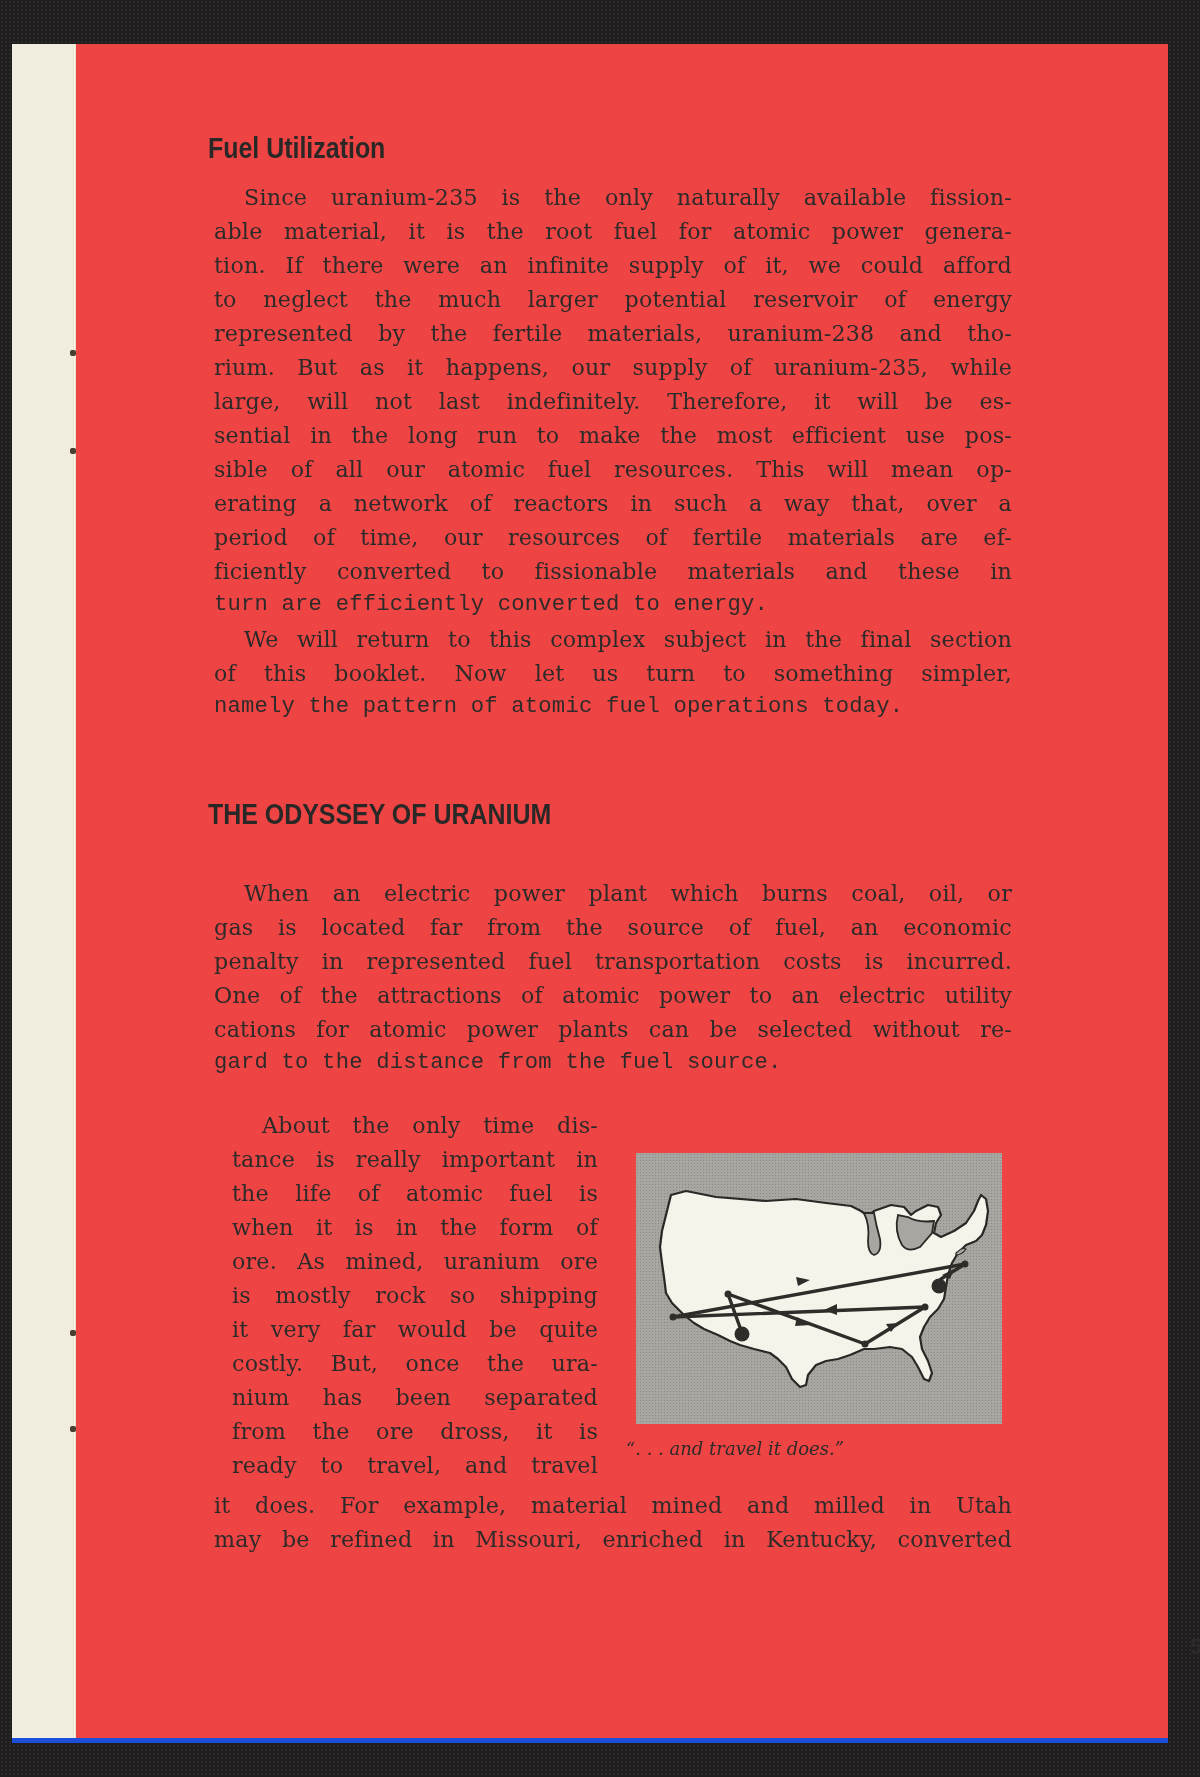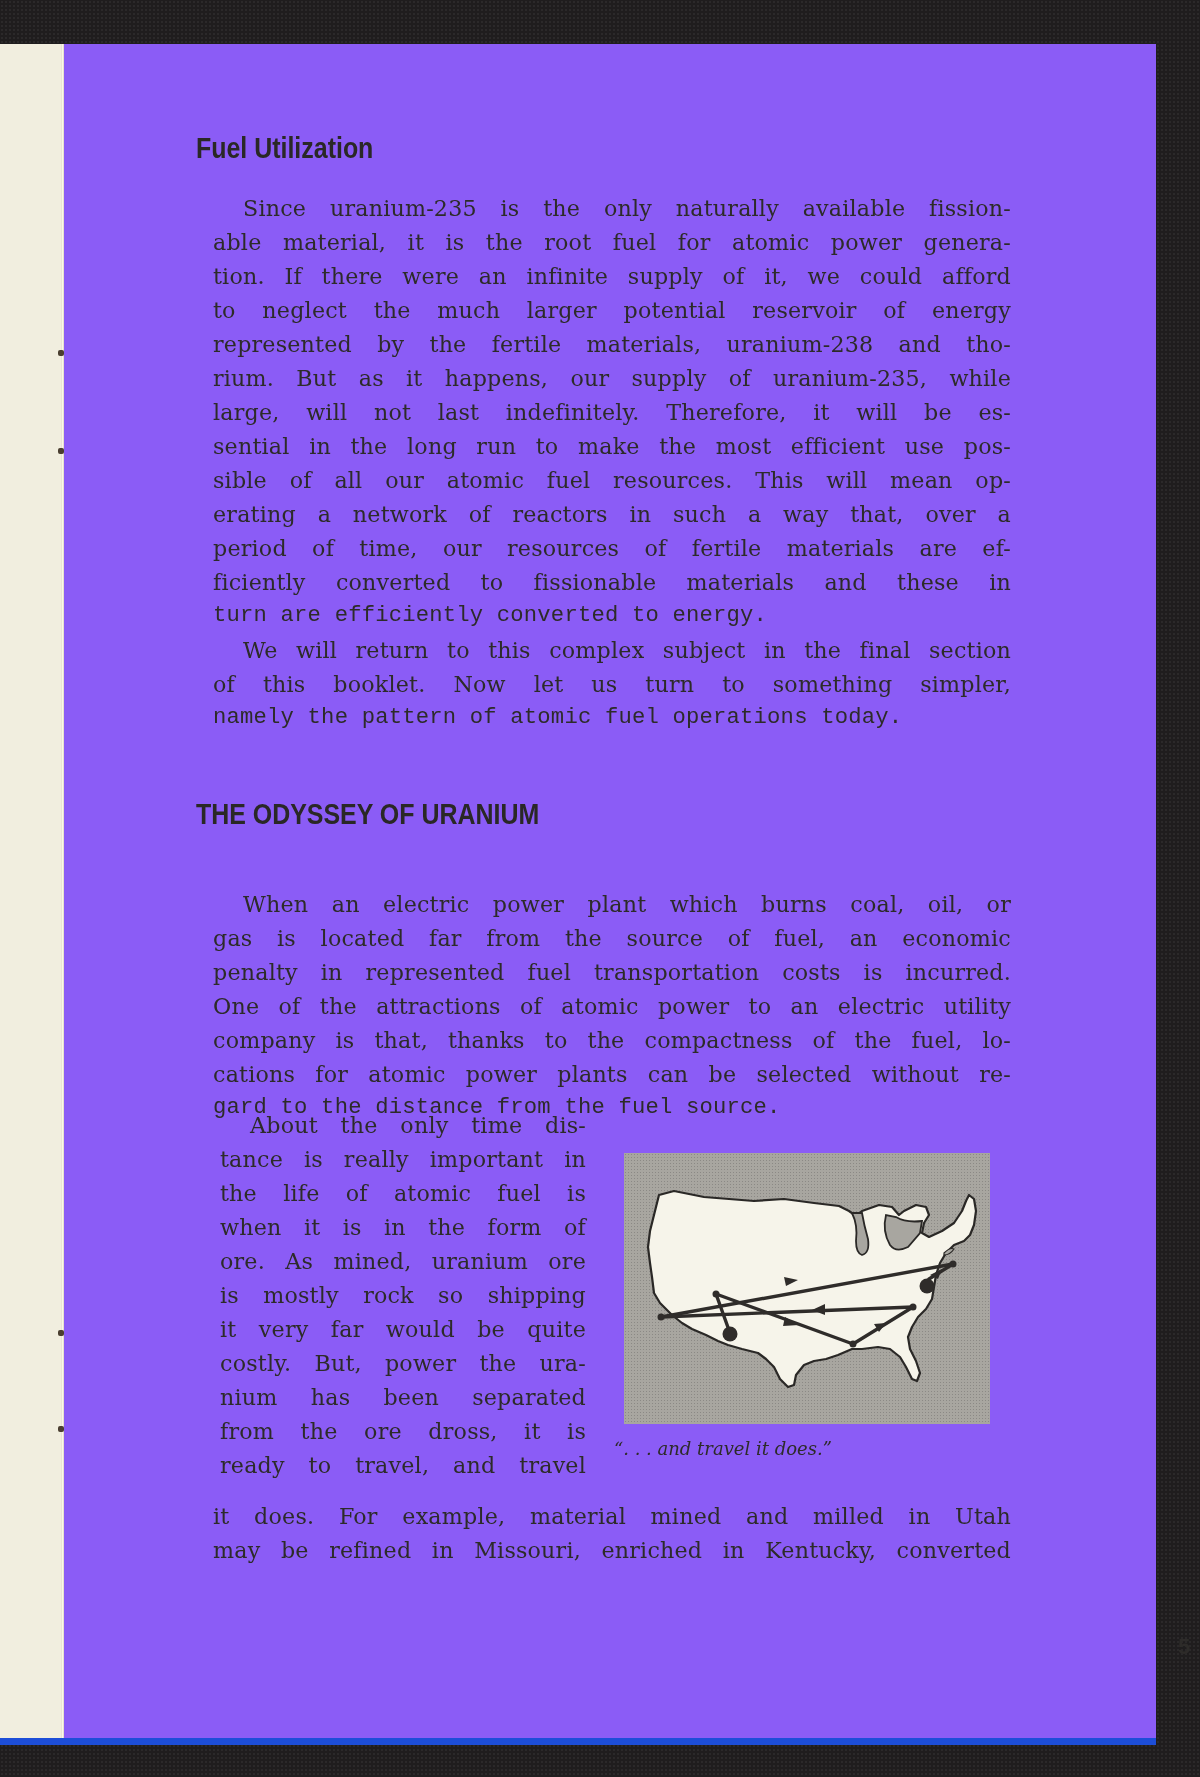--- a/index.html
+++ b/index.html
@@ -3,23 +3,23 @@
 <meta charset="utf-8">
 <style>
   html, body { margin: 0; padding: 0; }
   body {
     width: 1200px; height: 1777px; position: relative; overflow: hidden;
     background: #1f1d1e;
     background-image: radial-gradient(#2b292a 1px, transparent 1px);
     background-size: 4px 4px;
   }
   .page {
-    position: absolute; left: 0; top: 44px; width: 1156px; height: 1694px;
-    background: #8b5cf6;
-    border-bottom: 7px solid #1d4ed8;
+    position: absolute; left: 12px; top: 44px; width: 1156px; height: 1694px;
+    background: #ef4444;
+    border-bottom: 5px solid #1d4ed8;
   }
   .left-leaf {
     position: absolute; left: 0; top: 0; width: 62px; height: 100%;
     background: #f1eedf;
   }
   .gutter {
     position: absolute; left: 61px; top: 0; width: 3px; height: 100%;
     background: linear-gradient(to right, #e2dcc6, #faf7ea, #ddd6bf);
   }
   .staple {
@@ -34,21 +34,21 @@
     font-size: 22.2px; color: #2d2b29;
     letter-spacing: 0.2px;
   }
   h2 {
     position: absolute; left: 0; margin: 0;
     font-family: "Liberation Sans", sans-serif;
     font-weight: bold; font-size: 29px; color: #2a2826;
     transform: scaleX(0.86); transform-origin: left;
   }
   .para {
-    position: absolute; left: 0; width: 798px; margin: 17px;
+    position: absolute; left: 0; width: 798px; margin: 6px;
     line-height: 34px; text-align: justify; text-align-last: auto;
   }
   .line { display: block; text-align: justify; text-align-last: justify; white-space: nowrap; height: 34px; }
   .line.last { text-align-last: left; font-family: Liberation Mono, monospace; }
   .figure {
     position: absolute; left: 428px; top: 1109px; width: 366px; height: 271px;
     background-color: #a8a6a0;
     background-image: radial-gradient(#8b8985 0.8px, transparent 0.9px);
     background-size: 3px 3px;
   }
@@ -102,34 +102,33 @@
       <span class="line last">namely the pattern of atomic fuel operations today.</span>
     </div>
 
     <h2 style="top:754px">THE ODYSSEY OF URANIUM</h2>
 
     <div class="para serif" style="top:826px">
       <span class="line" style="padding-left:30px;width:768px">When an electric power plant which burns coal, oil, or</span>
       <span class="line">gas is located far from the source of fuel, an economic</span>
       <span class="line">penalty in represented fuel transportation costs is incurred.</span>
       <span class="line">One of the attractions of atomic power to an electric utility</span>
-      <span class="line">company is that, thanks to the compactness of the fuel, lo-</span>
       <span class="line">cations for atomic power plants can be selected without re-</span>
       <span class="line last">gard to the distance from the fuel source.</span>
     </div>
 
     <div class="wrap-col serif" style="top:1064px;line-height:34px">
       <span class="line" style="padding-left:30px;width:336px">About the only time dis-</span>
       <span class="line" style="width:366px">tance is really important in</span>
       <span class="line" style="width:366px">the life of atomic fuel is</span>
       <span class="line" style="width:366px">when it is in the form of</span>
       <span class="line" style="width:366px">ore. As mined, uranium ore</span>
       <span class="line" style="width:366px">is mostly rock so shipping</span>
       <span class="line" style="width:366px">it very far would be quite</span>
-      <span class="line" style="width:366px">costly. But, power the ura-</span>
+      <span class="line" style="width:366px">costly. But, once the ura-</span>
       <span class="line" style="width:366px">nium has been separated</span>
       <span class="line" style="width:366px">from the ore dross, it is</span>
       <span class="line" style="width:366px">ready to travel, and travel</span>
     </div>
 
     <div class="para serif" style="top:1438px">
       <span class="line">it does. For example, material mined and milled in Utah</span>
       <span class="line">may be refined in Missouri, enriched in Kentucky, converted</span>
     </div>
 

